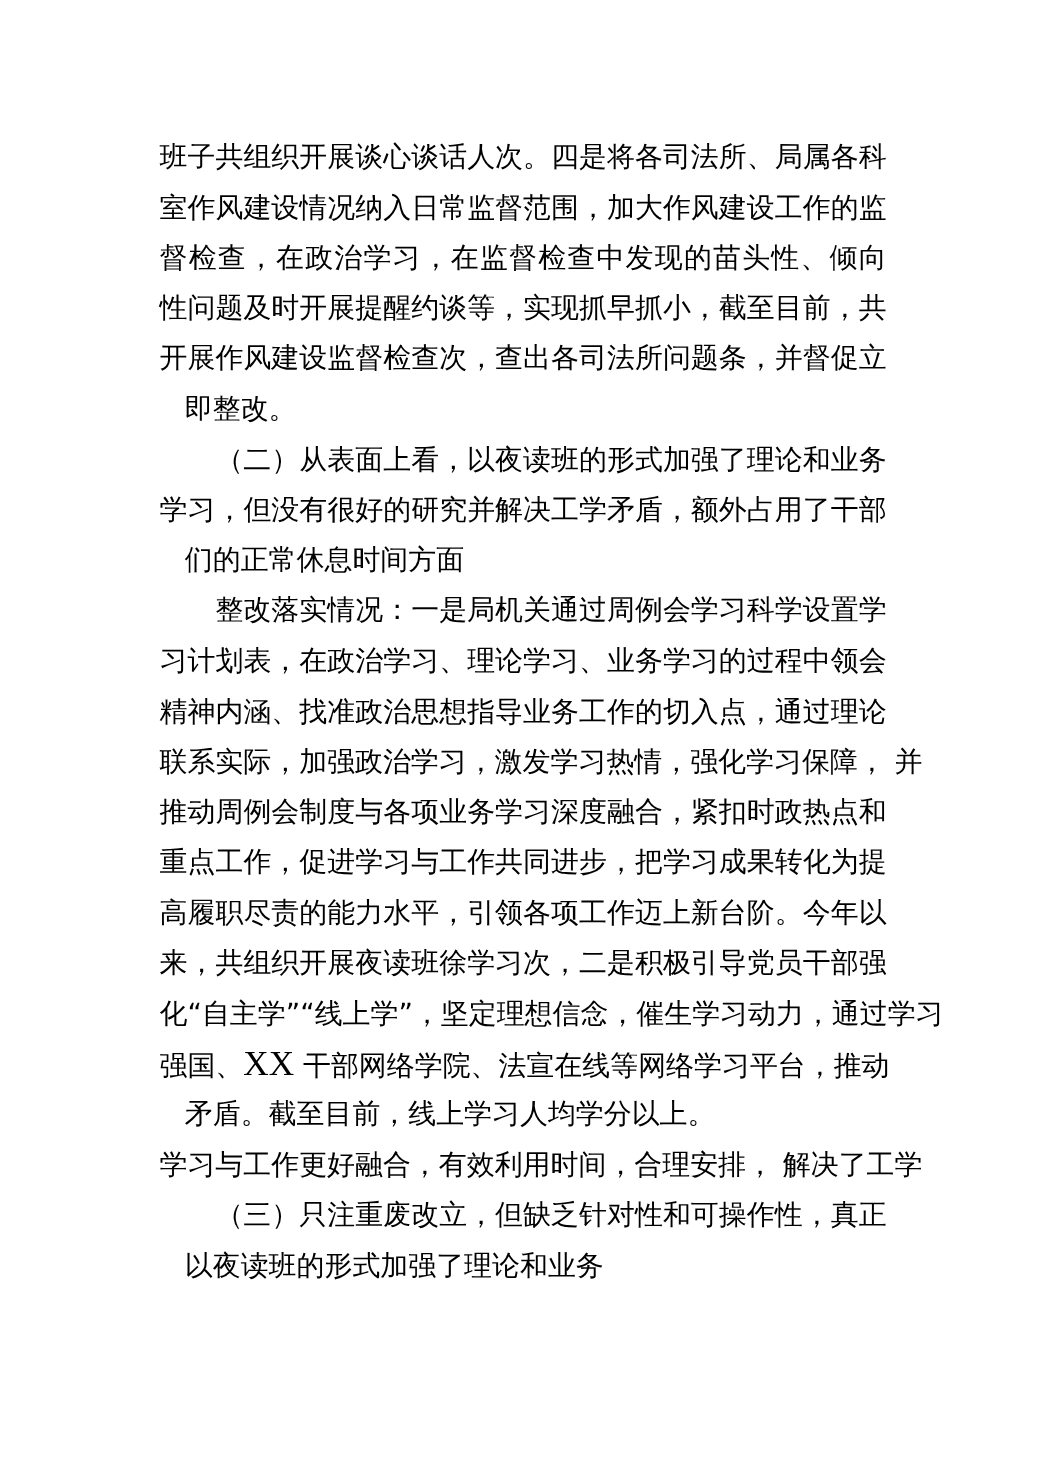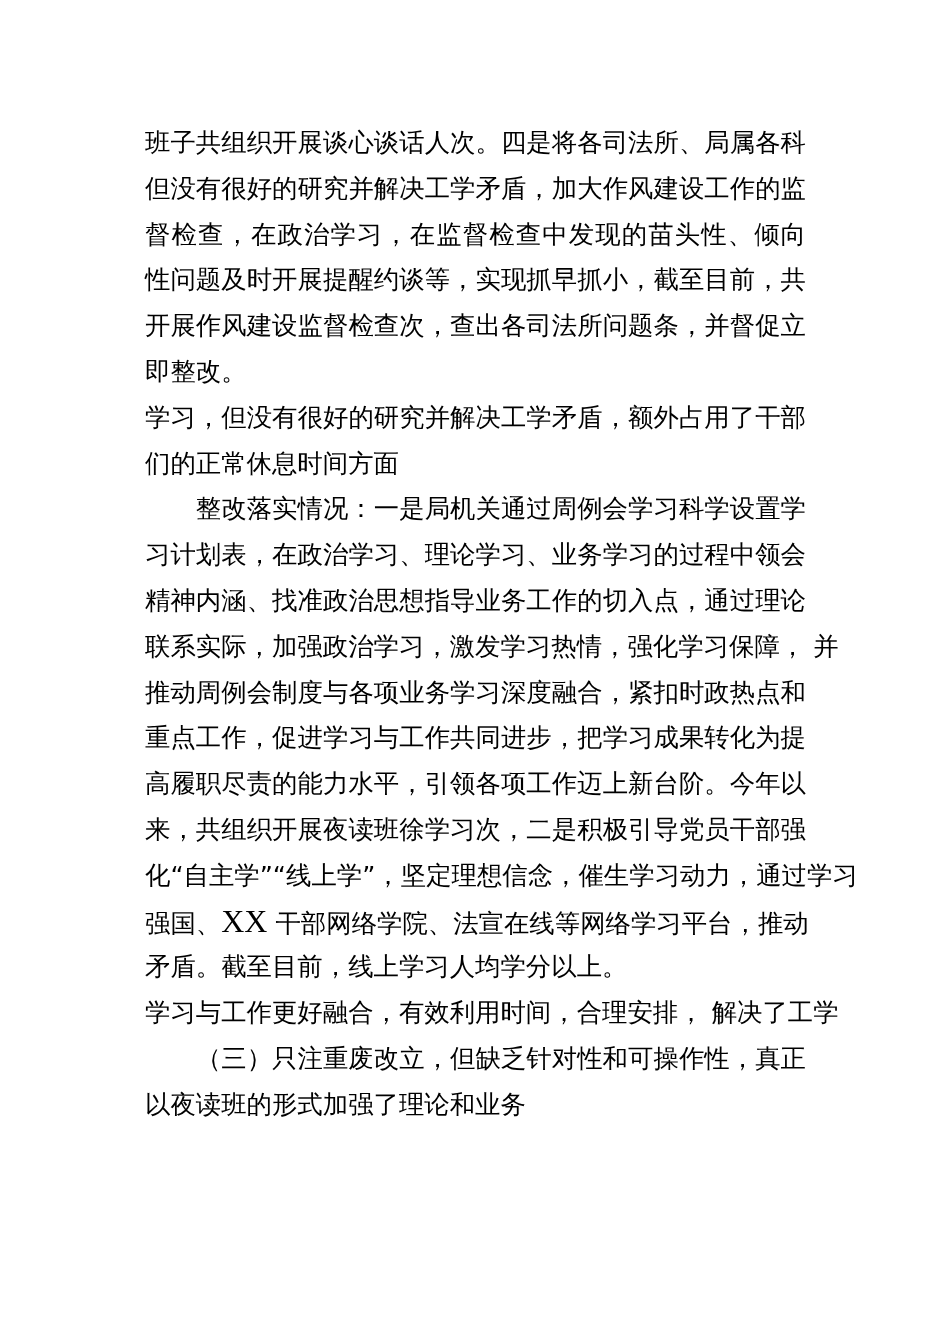--- a/index.html
+++ b/index.html
@@ -22,42 +22,43 @@
   .line {
     box-sizing: border-box;
     width: 661px;
     height: 45.8px;
     line-height: 45.8px;
     white-space: nowrap;
     text-align: justify;
     text-align-last: justify;
   }
   .line.indent { padding-left: 50.8px; }
-  .line.last { text-align-last: left; text-align: right; }
+  .line.last { text-align-last: left; text-align: right; margin-left: 23px; }
   .latin {
     font-family: "Liberation Serif", serif;
     font-size: 32px;
   }
 </style>
 </head>
 <body>
 
 <div class="page" style="background: rgb(255, 255, 255);">
   <div class="text-block" style="color: rgb(0, 0, 0);">
 
     <div>
       <div class="line">班子共组织开展谈心谈话人次。四是将各司法所、局属各科</div>
-      <div class="line">但没有很好的研究并解决工学矛盾，加大作风建设工作的监</div>
+      <div class="line">室作风建设情况纳入日常监督范围，加大作风建设工作的监</div>
       <div class="line">督检查，在政治学习，在监督检查中发现的苗头性、倾向</div>
       <div class="line">性问题及时开展提醒约谈等，实现抓早抓小，截至目前，共</div>
       <div class="line">开展作风建设监督检查次，查出各司法所问题条，并督促立</div>
       <div class="line last">即整改。</div>
     </div>
 
     <div>
+      <div class="line indent">（二）从表面上看，以夜读班的形式加强了理论和业务</div>
       <div class="line">学习，但没有很好的研究并解决工学矛盾，额外占用了干部</div>
       <div class="line last">们的正常休息时间方面</div>
     </div>
 
     <div>
       <div class="line indent">整改落实情况：一是局机关通过周例会学习科学设置学</div>
       <div class="line">习计划表，在政治学习、理论学习、业务学习的过程中领会</div>
       <div class="line">精神内涵、找准政治思想指导业务工作的切入点，通过理论</div>
       <div class="line">联系实际，加强政治学习，激发学习热情，强化学习保障， 并</div>
       <div class="line">推动周例会制度与各项业务学习深度融合，紧扣时政热点和</div>

